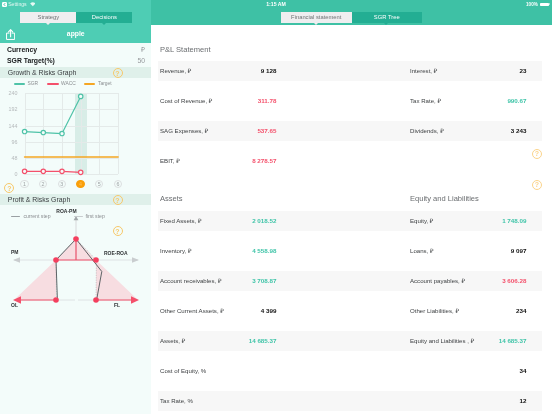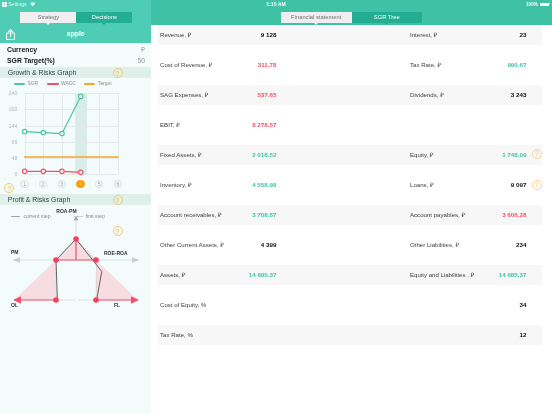--- a/index.html
+++ b/index.html
@@ -275,20 +275,23 @@
       <span class="axlab" style="left:56.3px; top:164.5px;">ROA-PM</span>
       <span class="axlab" style="left:11px;   top:206.4px;">PM</span>
       <span class="axlab" style="left:103.9px;top:206.7px;">ROE-ROA</span>
       <span class="axlab" style="left:11px;   top:258.8px;">OL</span>
       <span class="axlab" style="left:114px;  top:258.8px;">FL</span>
     </div>
   </div>
 
   <div class="rightpanel">
     <div class="rp-inner">
+      <div class="sec-title">
+        <span class="s1">P&amp;L Statement</span>
+      </div>
       <div id="pl-table">
           <div class="trow alt">
             <div class="bg"></div>
             <div class="cell cL">
               <span class="lab">Revenue, ₽</span>
               <span class="val" style="color: rgb(17, 17, 17);">9 128</span>
             </div>
             <div class="cell cR">
               <span class="lab">Interest, ₽</span>
               <span class="val" style="color: rgb(17, 17, 17);">23</span>
@@ -321,20 +324,24 @@
             <div class="cell cL">
               <span class="lab">EBIT, ₽</span>
               <span class="val" style="color: rgb(244, 80, 107);">8 278.57</span>
             </div>
             <div class="cell cR">
               <span class="lab"></span>
               <span class="val" style="color: rgb(17, 17, 17);"></span>
             </div>
           </div>
         </div>
+      <div class="sec-title t2">
+        <span class="s1">Assets</span>
+        <span class="s2">Equity and Liabilities</span>
+      </div>
       <div id="bs-table">
           <div class="trow alt">
             <div class="bg"></div>
             <div class="cell cL">
               <span class="lab">Fixed Assets, ₽</span>
               <span class="val" style="color: rgb(63, 196, 168);">2 018.52</span>
             </div>
             <div class="cell cR">
               <span class="lab">Equity, ₽</span>
               <span class="val" style="color: rgb(63, 196, 168);">1 748.09</span>

